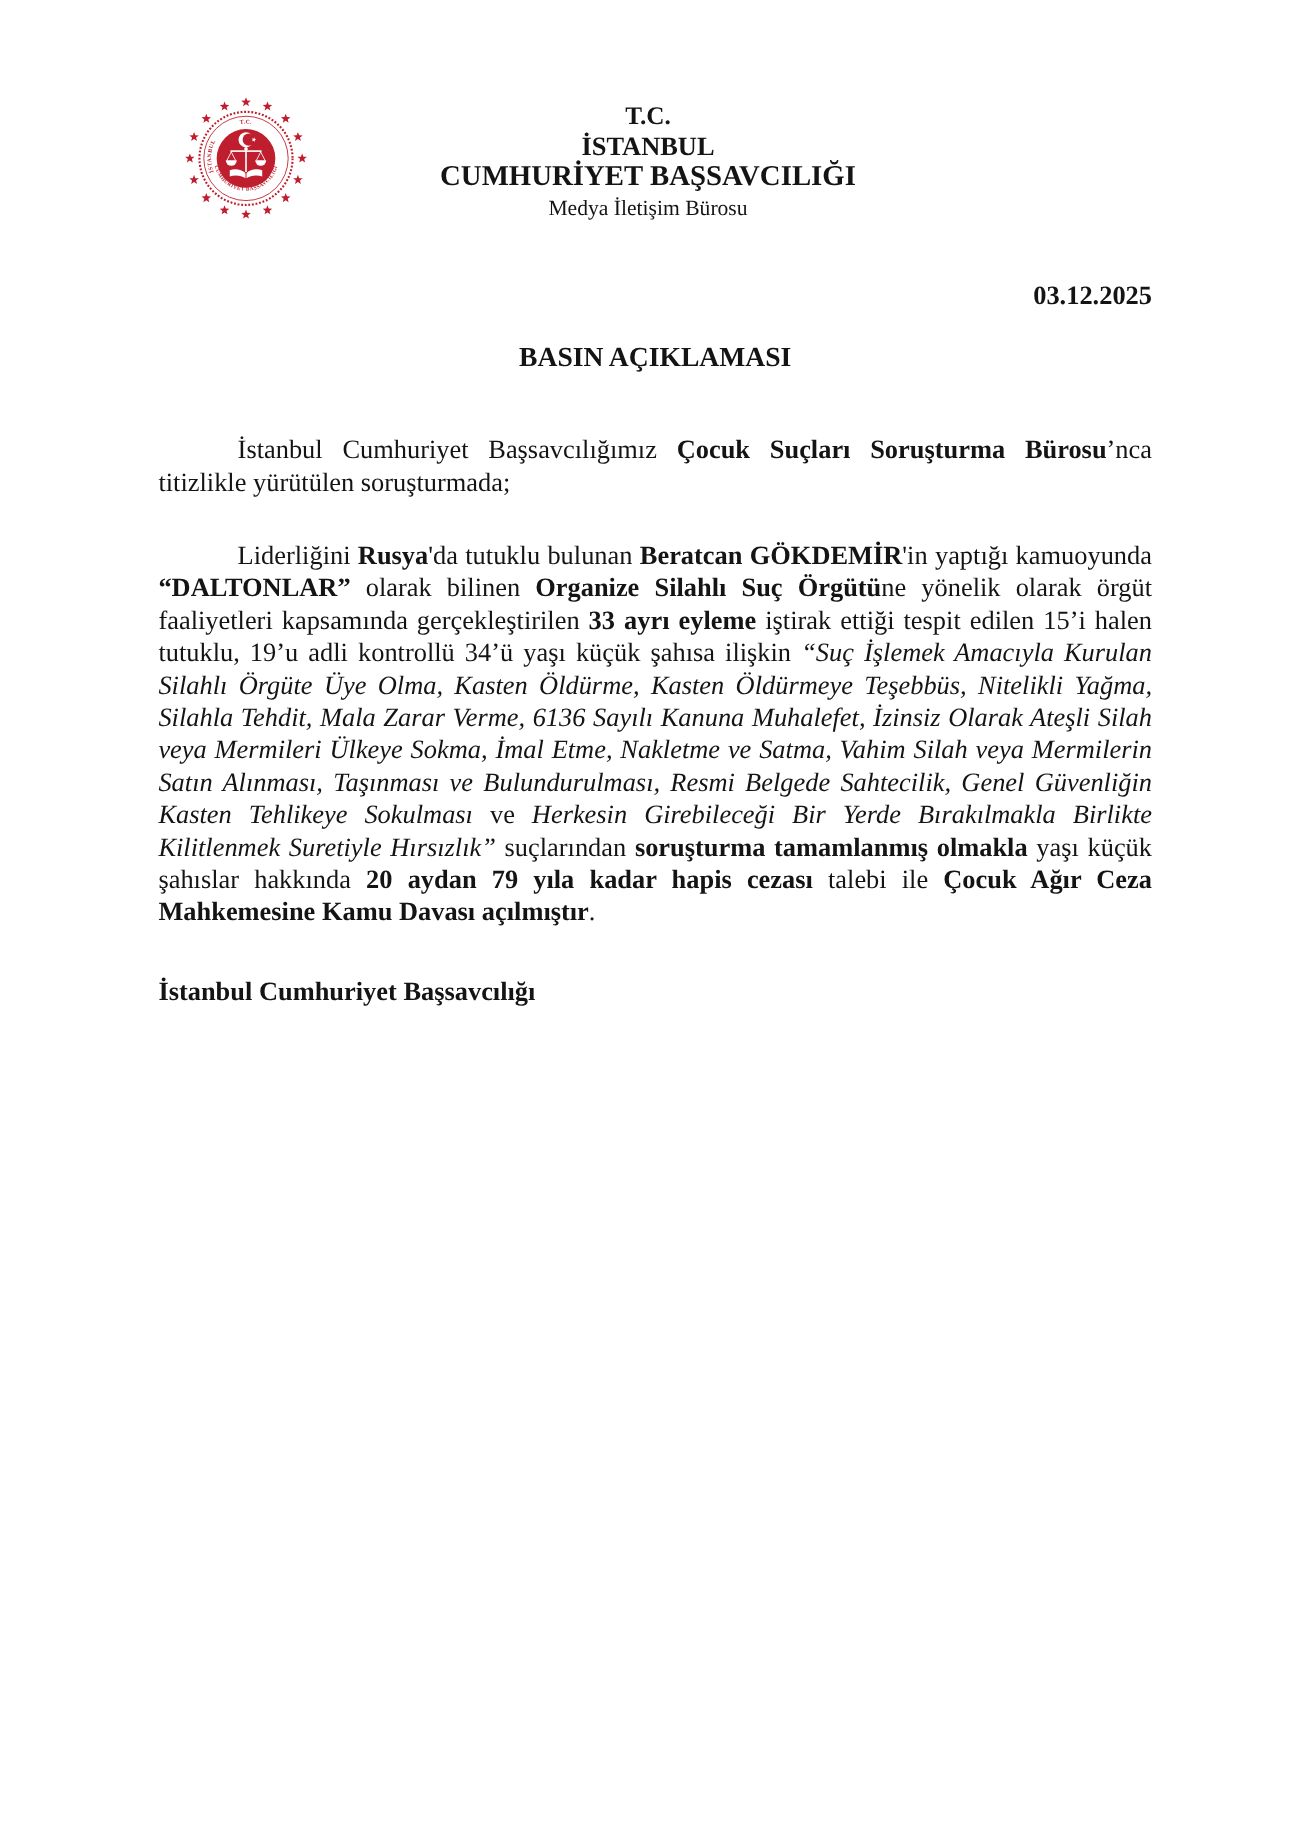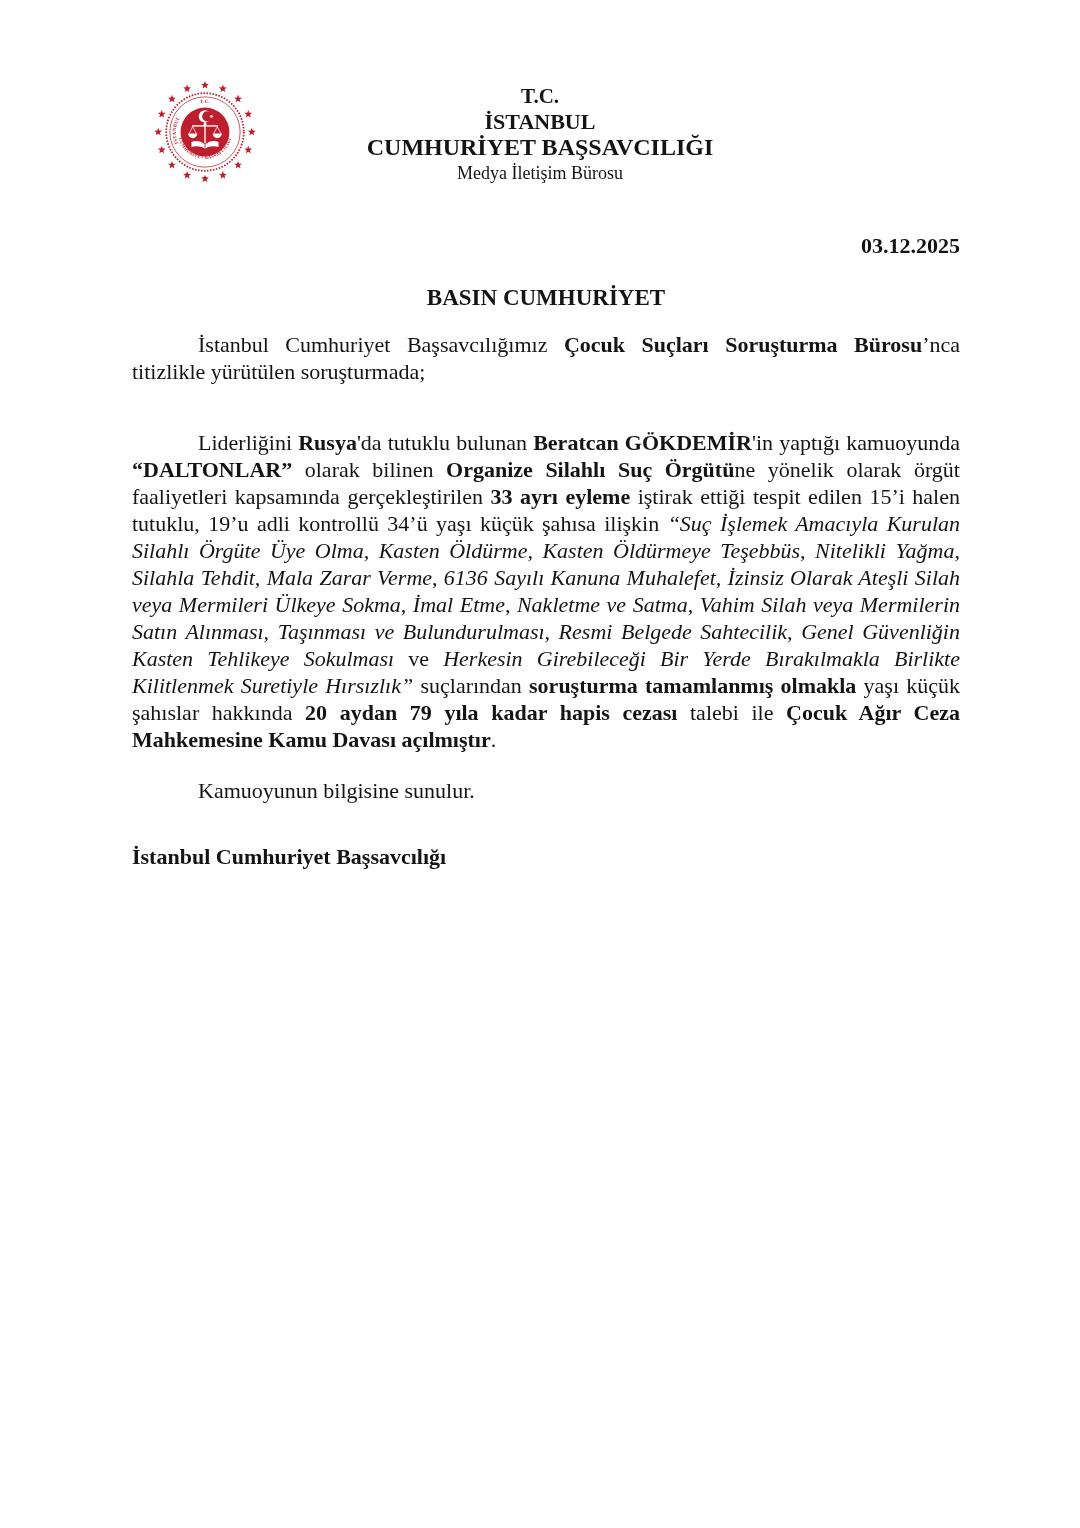--- a/index.html
+++ b/index.html
@@ -17,22 +17,22 @@
   .letterhead{position:absolute;left:0;right:0;top:84px;text-align:center;}
   .h-tc{font-size:21px;font-weight:bold;line-height:25px;}
   .h-city{font-size:22px;font-weight:bold;line-height:25px;}
   .h-office{font-size:24px;font-weight:bold;line-height:27px;}
   .h-bureau{font-size:18px;font-weight:normal;line-height:25px;}
   
   .content{position:absolute;left:132px;top:0;width:828px;}
   .date-line{margin-top:232px;text-align:right;font-weight:bold;font-size:22px;line-height:27px;}
   .doc-title{margin-top:25px;text-align:center;font-weight:bold;font-size:23px;line-height:27px;}
   .para{font-size:22px;line-height:27px;text-align:justify;text-indent:66px;}
-  .para-intro{margin-top:20px;}
-  .para-main{margin-top:44px;}
+  .para-intro{margin-top:50px;}
+  .para-main{margin-top:34px;}
   .para-closing{margin-top:24px;text-align:left;}
   .signature{margin-top:39px;font-weight:bold;font-size:22px;line-height:27px;}
   .run-normal{font-weight:normal;font-style:normal;}
   .run-bold{font-weight:bold;font-style:normal;}
   .run-italic{font-weight:normal;font-style:italic;}
   
   .ring-text{font-family:"Liberation Serif","DejaVu Serif",serif;font-weight:bold;letter-spacing:.35px;}
 </style>
 </head>
 <body>
@@ -105,24 +105,23 @@
 
   <div class="letterhead">
     <div class="h-tc">T.C.</div>
     <div class="h-city">İSTANBUL</div>
     <div class="h-office">CUMHURİYET BAŞSAVCILIĞI</div>
     <div class="h-bureau">Medya İletişim Bürosu</div>
   </div>
 
   <div class="content">
     <div class="date-line">03.12.2025</div>
-    <div class="doc-title">BASIN CUMHURİYET</div>
+    <div class="doc-title">BASIN AÇIKLAMASI</div>
 
     <p class="para para-intro"><span class="run-normal">İstanbul Cumhuriyet Başsavcılığımız </span><span class="run-bold">Çocuk Suçları Soruşturma Bürosu</span><span class="run-normal">’nca titizlikle yürütülen soruşturmada;</span></p>
 
     <p class="para para-main"><span class="run-normal">Liderliğini </span><span class="run-bold">Rusya</span><span class="run-normal">'da tutuklu bulunan </span><span class="run-bold">Beratcan GÖKDEMİR</span><span class="run-normal">'in yaptığı kamuoyunda </span><span class="run-bold">“DALTONLAR”</span><span class="run-normal"> olarak bilinen </span><span class="run-bold">Organize Silahlı Suç Örgütü</span><span class="run-normal">ne yönelik olarak örgüt faaliyetleri kapsamında gerçekleştirilen </span><span class="run-bold">33 ayrı eyleme</span><span class="run-normal"> iştirak ettiği tespit edilen 15’i halen tutuklu, 19’u adli kontrollü 34’ü yaşı küçük şahısa ilişkin </span><span class="run-italic">“Suç İşlemek Amacıyla Kurulan Silahlı Örgüte Üye Olma, Kasten Öldürme, Kasten Öldürmeye Teşebbüs, Nitelikli Yağma, Silahla Tehdit, Mala Zarar Verme, 6136 Sayılı Kanuna Muhalefet, İzinsiz Olarak Ateşli Silah veya Mermileri Ülkeye Sokma, İmal Etme, Nakletme ve Satma, Vahim Silah veya Mermilerin Satın Alınması, Taşınması ve Bulundurulması, Resmi Belgede Sahtecilik, Genel Güvenliğin Kasten Tehlikeye Sokulması</span><span class="run-normal"> ve </span><span class="run-italic">Herkesin Girebileceği Bir Yerde Bırakılmakla Birlikte Kilitlenmek Suretiyle Hırsızlık”</span><span class="run-normal"> suçlarından </span><span class="run-bold">soruşturma tamamlanmış olmakla</span><span class="run-normal"> yaşı küçük şahıslar hakkında </span><span class="run-bold">20 aydan 79 yıla kadar hapis cezası</span><span class="run-normal"> talebi ile </span><span class="run-bold">Çocuk Ağır Ceza Mahkemesine Kamu Davası açılmıştır</span><span class="run-normal">.</span></p>
 
-    <p class="para para-closing"><span class="run-normal">Kamuoyunun bilgisine sunulur.</span></p>
 
     <div class="signature">İstanbul Cumhuriyet Başsavcılığı</div>
   </div>
 
 </div>
 
 </body></html>

